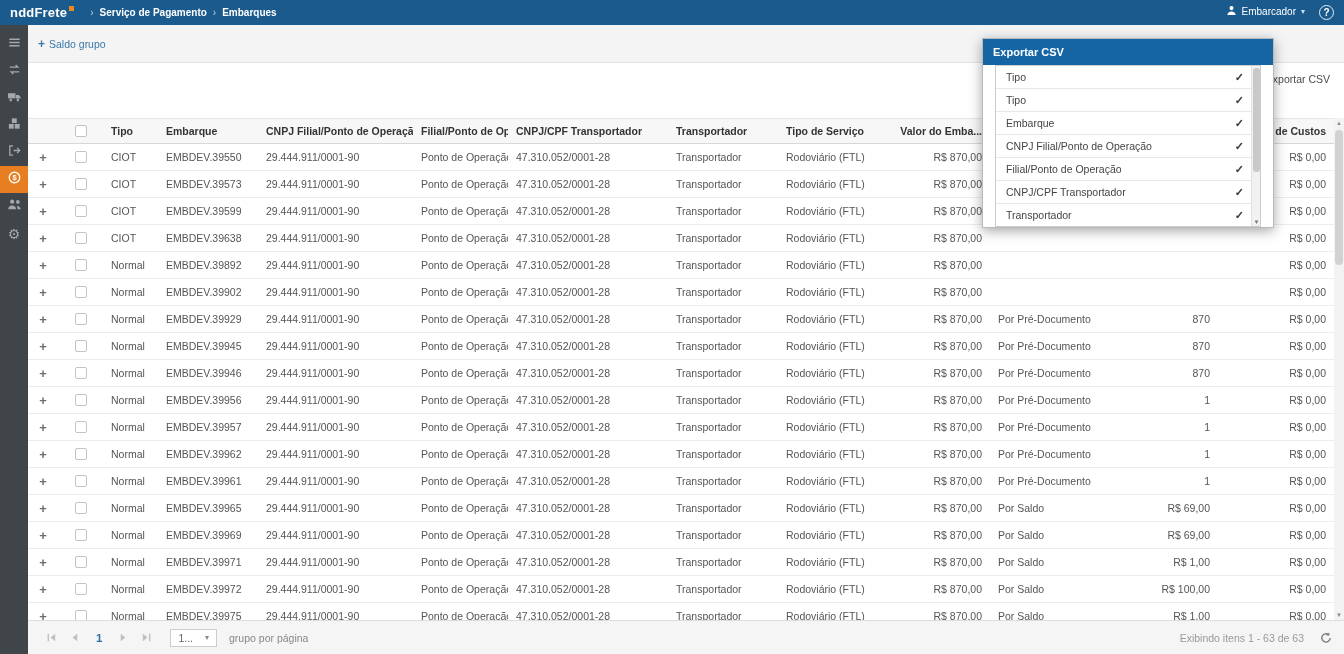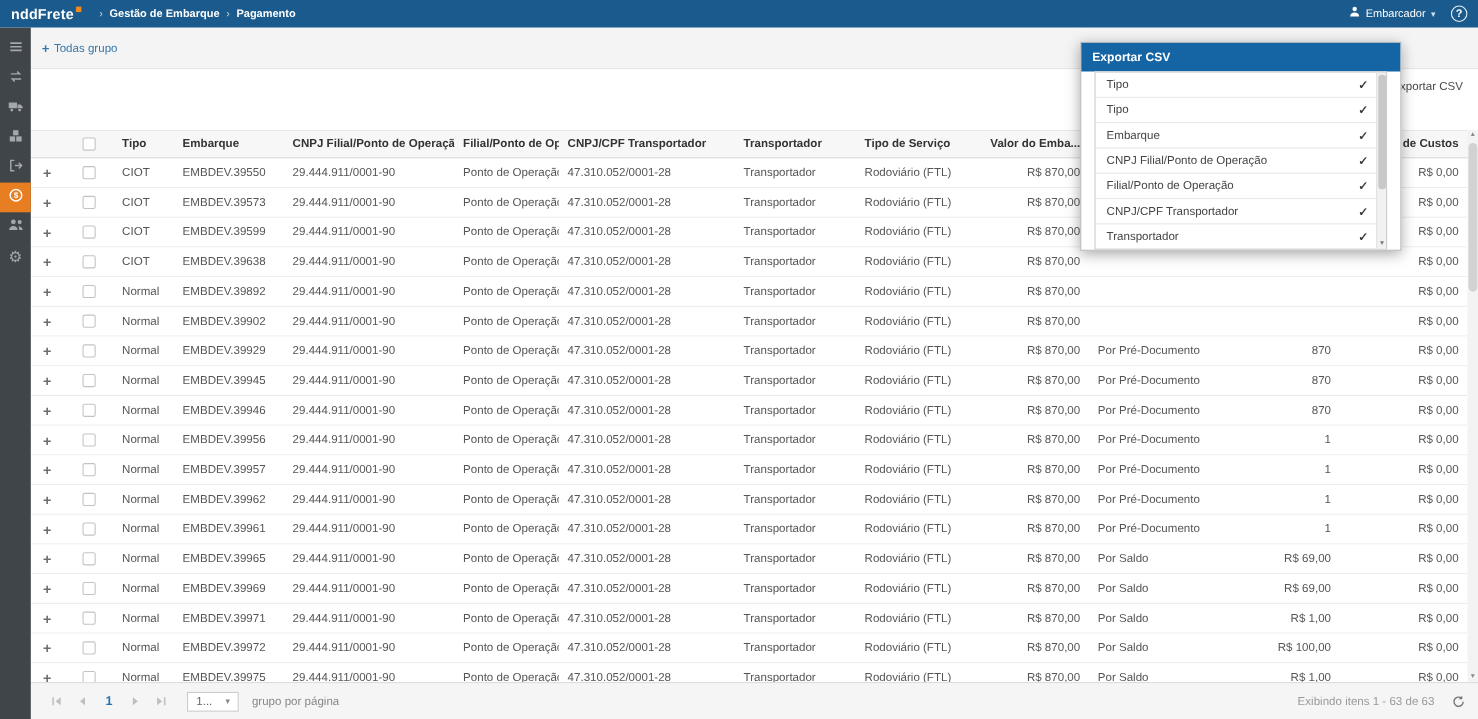--- a/index.html
+++ b/index.html
@@ -104,23 +104,23 @@
 
 <div class="app">
 
   <header class="topbar">
     <div class="logo">
       <span>nddFrete</span>
       <span class="logo-sq"></span>
     </div>
     <nav class="crumbs" id="crumbs">
         <span class="crumb-sep">›</span>
-        <span class="crumb">Gestão de Embarque</span>
+        <span class="crumb">Serviço de Pagamento</span>
         <span class="crumb-sep">›</span>
-        <span class="crumb">Pagamento</span>
+        <span class="crumb">Embarques</span>
       </nav>
     <div class="top-right">
       <div class="user">
         <span><svg viewBox="0 0 12 12">
               <circle cx="6" cy="3.4" r="2.2" fill="currentColor"></circle>
               <path d="M1.5 11c0-2.5 2-4 4.5-4s4.5 1.5 4.5 4z" fill="currentColor"></path>
             </svg></span>
         <span>Embarcador</span>
         <span class="chev">▾</span>
       </div>
@@ -178,21 +178,21 @@
         <span><span class="gchar">⚙</span></span>
       </div>
     </aside>
 
   <main class="main">
 
 
     <div class="filterbody">
       <button class="new-group">
         <span class="plus">+</span>
-        <span>Todas grupo</span>
+        <span>Saldo grupo</span>
       </button>
     </div>
 
     <div class="tabletoolbar">
       <span class="export-link">
         <span><svg viewBox="0 0 12 12">
               <path d="M6 1v5.4M3.6 4.2 6 6.6l2.4-2.4" stroke="currentColor" fill="none" stroke-width="1.3"></path>
               <path d="M1.5 9h9M1.5 9v1.5h9V9" stroke="currentColor" fill="none" stroke-width="1.1"></path>
             </svg></span>
         <span>Exportar CSV</span>

